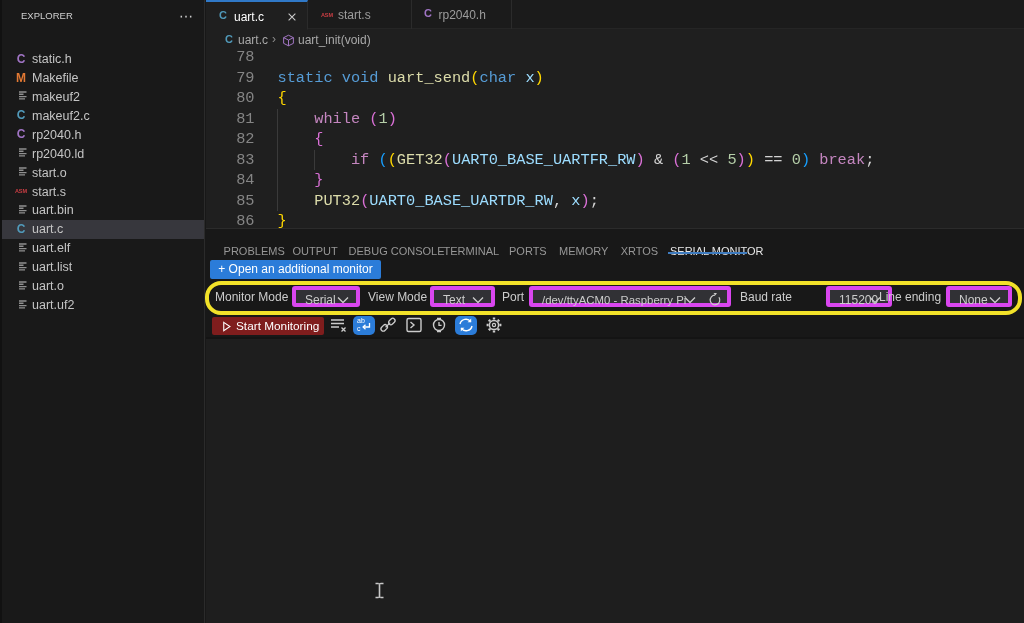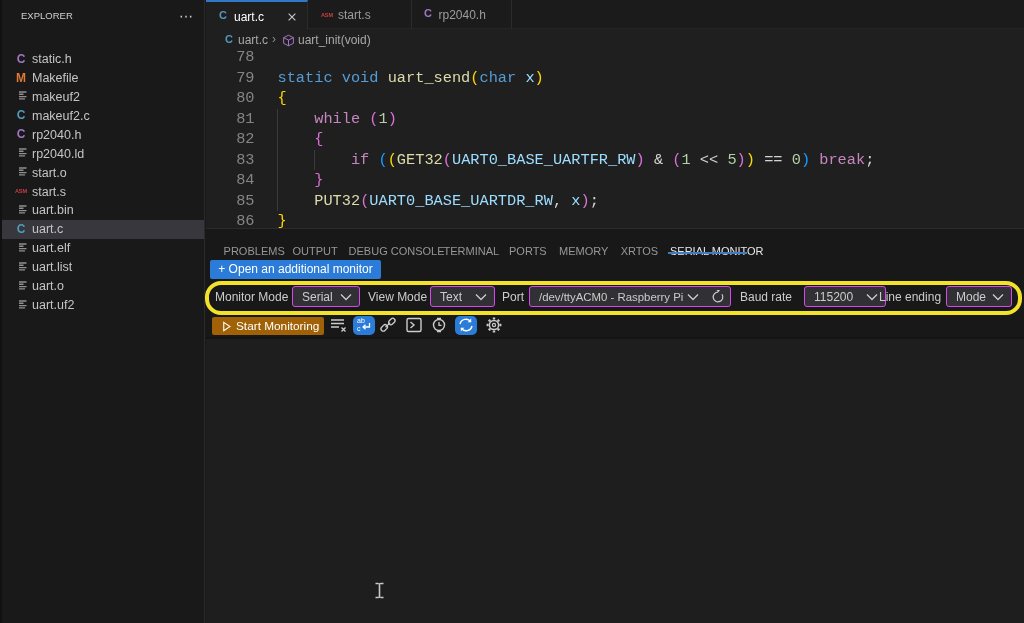--- a/index.html
+++ b/index.html
@@ -56,27 +56,27 @@
 .ptab { position:absolute; top:16px; font-size:11px; color:#979797; letter-spacing:0; }
 #pt-active { color:#e7e7e7; }
 #punder { position:absolute; left:462px; top:23px; width:79px; height:1.5px; background:#3e7bbf; }
 #pcontent { position:absolute; left:0; top:108px; width:818px; height:287px; background:#1e1e1e; border-top:2px solid #141414; }
 
 #addbtn { position:absolute; left:4px; top:31px; width:171px; height:19px; background:#2b7cd9; border-radius:2px; color:#ffffff; font-size:12px; line-height:19px; text-align:center; }
 
 
 #settings { position:absolute; left:0; top:57px; width:818px; height:24px; }
 .slabel { position:absolute; top:4px; font-size:12px; color:#cccccc; }
-.dd { position:absolute; top:0; height:21px; background:#313135; border:1px solid #d946ef; border-radius:3px; color:#cccccc; font-size:12px; }
+.dd { position:absolute; top:0; height:21px; background:#313135; border:4px solid #d946ef; border-radius:3px; color:#cccccc; font-size:12px; }
 .dd .dtext { position:absolute; left:9px; top:3px; }
 .dd svg.chv { position:absolute; right:7px; top:6px; }
 
 
 #toolbar { position:absolute; left:0; top:88px; width:818px; height:24px; }
-#startbtn { position:absolute; left:6px; top:0; width:112px; height:18px; background:#a16207; border-radius:2px; color:#fff; font-size:11.8px; line-height:18px; white-space:nowrap; }
+#startbtn { position:absolute; left:6px; top:0; width:112px; height:18px; background:#7f1d1d; border-radius:2px; color:#fff; font-size:11.8px; line-height:18px; white-space:nowrap; }
 .icobox { position:absolute; top:-1.5px; width:22px; height:19.5px; border-radius:5px; }
 .icobox.on { background:#2b7cd9; }
 .icobox svg { position:relative; top:-1.5px; }
 
 
 #anno { position:absolute; left:205px; top:281px; width:817px; height:34px; border:4px solid #f2e229; border-radius:16px; z-index:50; }
 
 
 #ibeam { position:absolute; left:374px; top:582px; z-index:60; }
 </style>
@@ -238,29 +238,29 @@
             <path d="M1 1.5 l5 5 l5 -5" stroke="#cccccc" stroke-width="1.3" fill="none"></path>
           </svg>
           <svg style="position:absolute;right:5px;top:3px;" width="14" height="14" viewBox="0 0 16 16">
             <g transform="rotate(-35 8 8)">
               <path fill="none" stroke="#cccccc" stroke-width="1.4" d="M13.5 8 a5.5 5.5 0 1 1 -2.2 -4.4"></path>
               <path d="M11 0.6 l0.6 3.4 3.2-1.5z" fill="#cccccc"></path>
             </g>
           </svg>
         </div>
         <span class="slabel" style="left:534px;">Baud rate</span>
-        <div class="dd" style="left:598px;width:82px;">
+        <div class="dd" style="left:620px;width:66px;">
           <span class="dtext">115200</span>
           <svg class="chv" width="12" height="9" viewBox="0 0 12 9">
             <path d="M1 1.5 l5 5 l5 -5" stroke="#cccccc" stroke-width="1.3" fill="none"></path>
           </svg>
         </div>
         <span class="slabel" style="left:673px;">Line ending</span>
         <div class="dd" style="left:740px;width:66px;">
-          <span class="dtext">Mode</span>
+          <span class="dtext">None</span>
           <svg class="chv" width="12" height="9" viewBox="0 0 12 9">
             <path d="M1 1.5 l5 5 l5 -5" stroke="#cccccc" stroke-width="1.3" fill="none"></path>
           </svg>
         </div>
       </div>
     <div id="toolbar">
         <div id="startbtn">
           <svg style="position:absolute;left:9px;top:3.5px;" width="11" height="11" viewBox="0 0 16 16">
             <path d="M4 2 L13 8 L4 14 Z" fill="none" stroke="#ffffff" stroke-width="1.6"></path>
           </svg>

